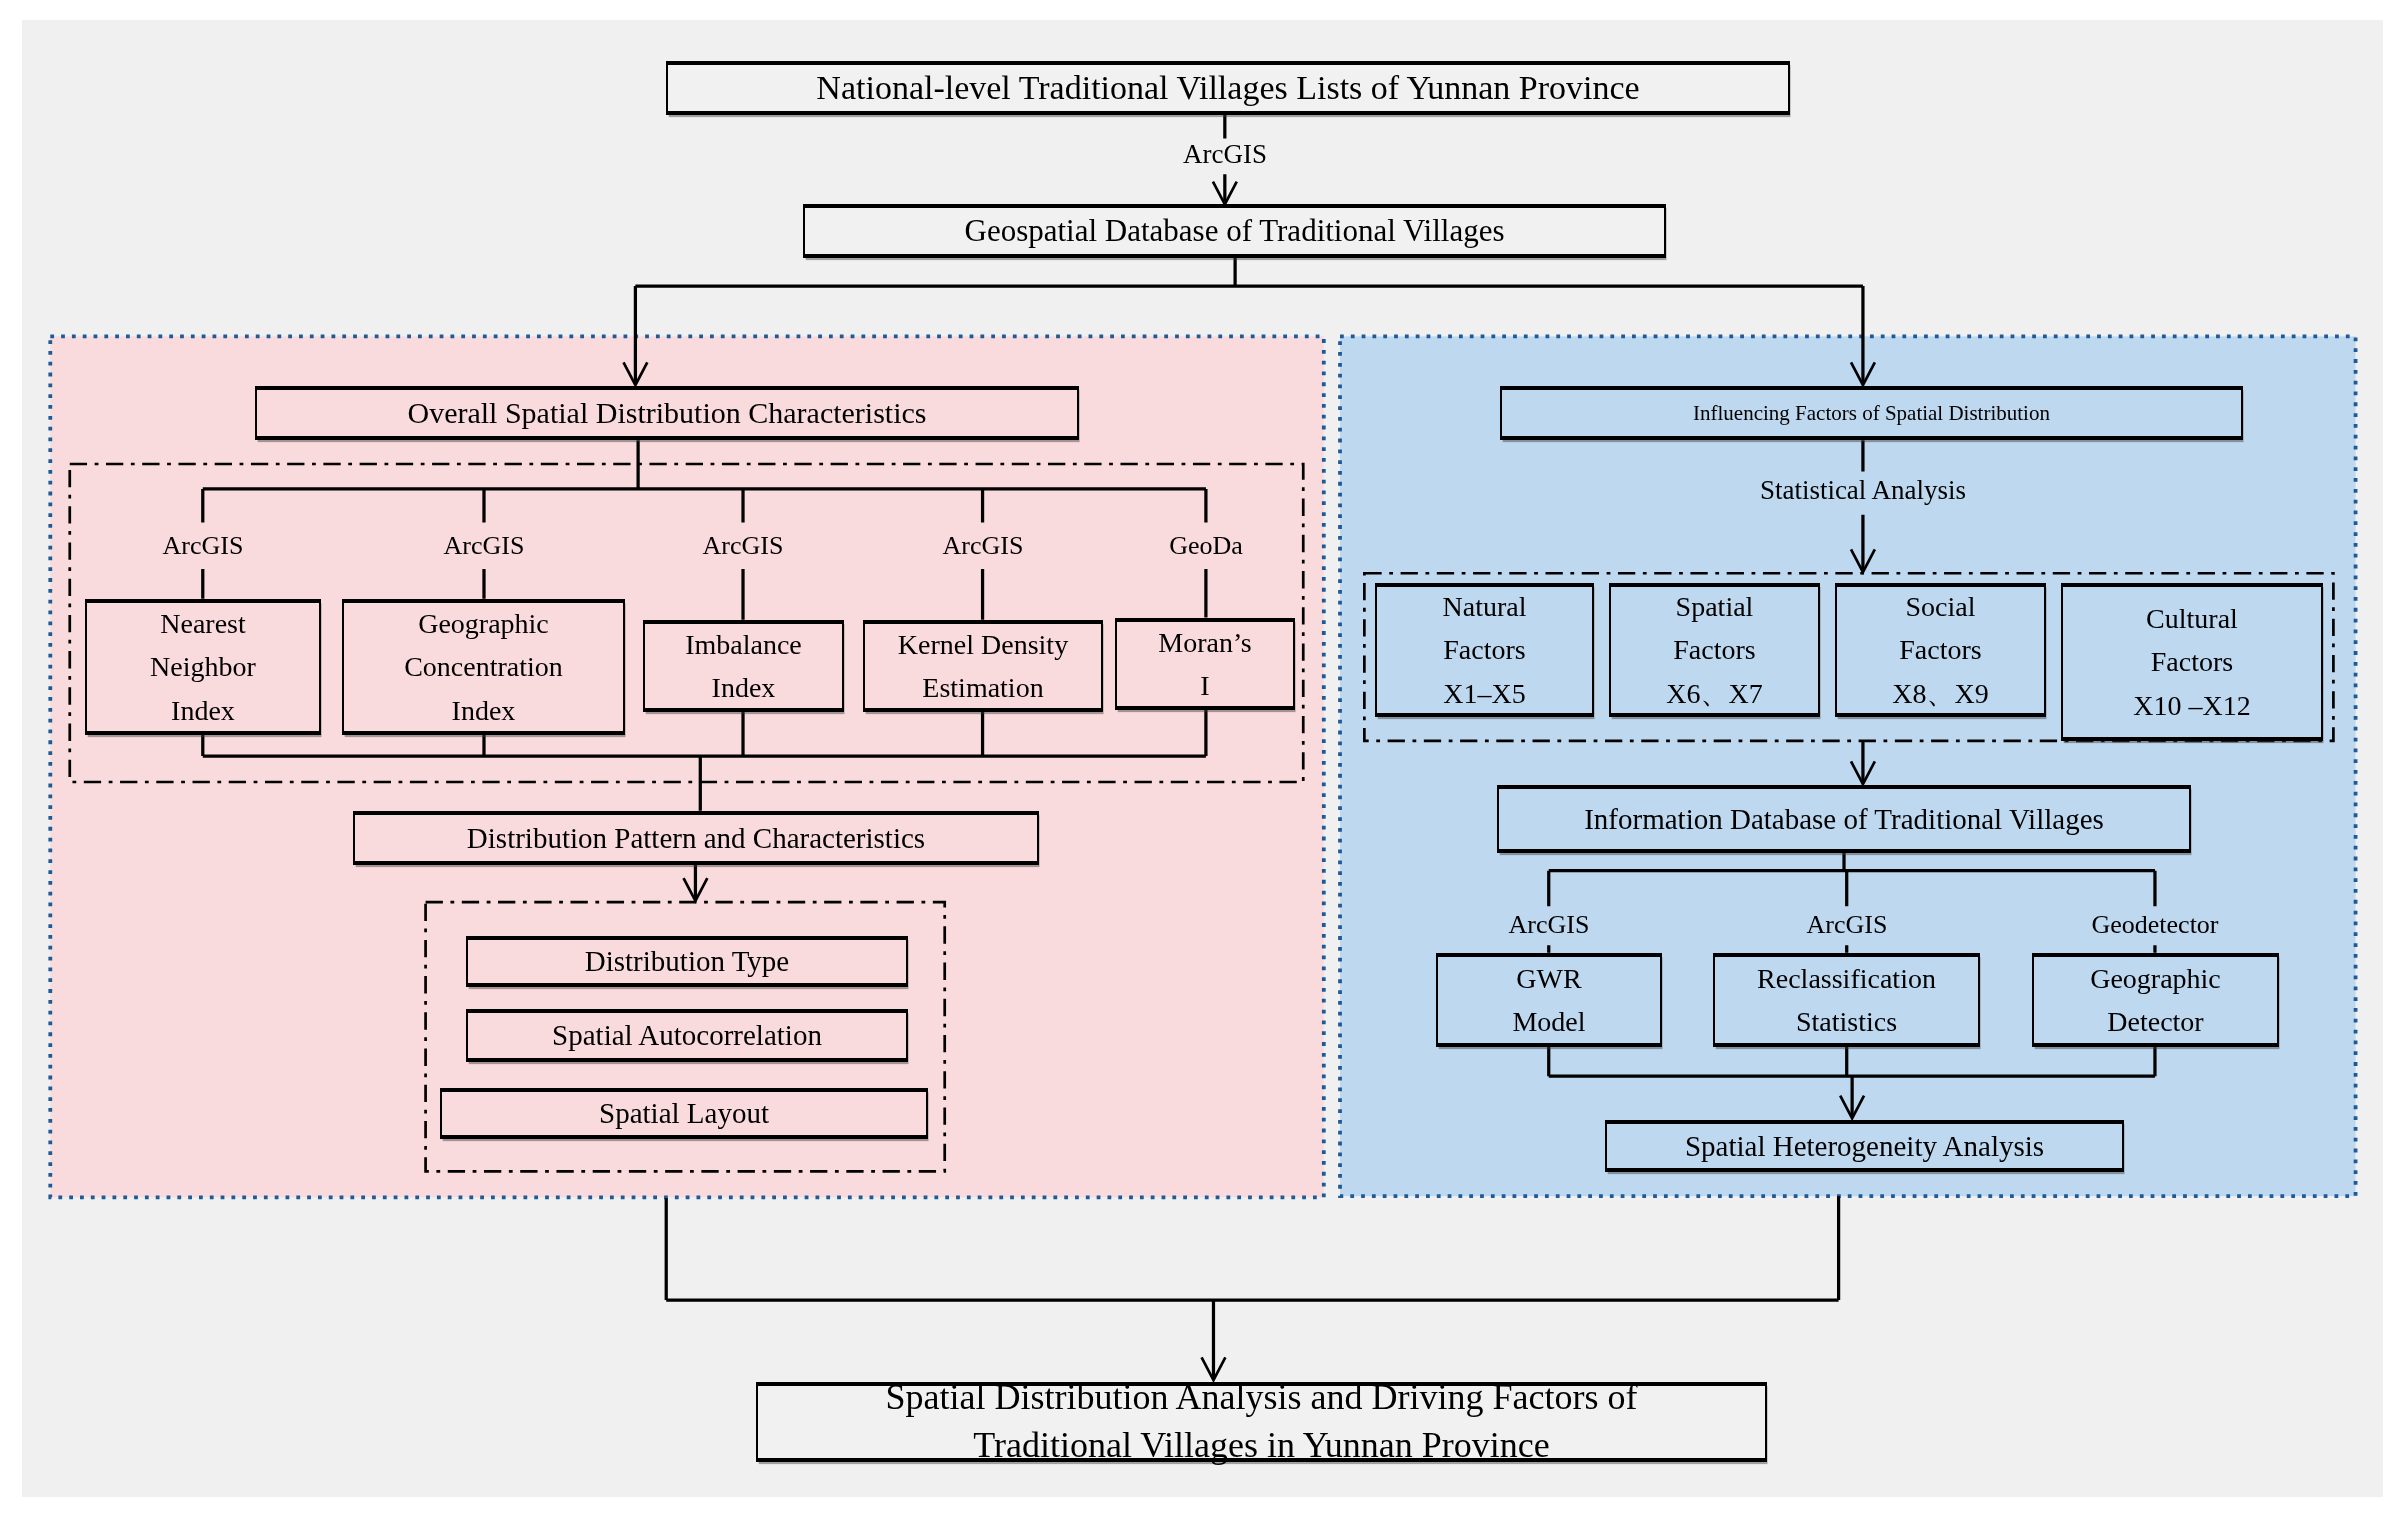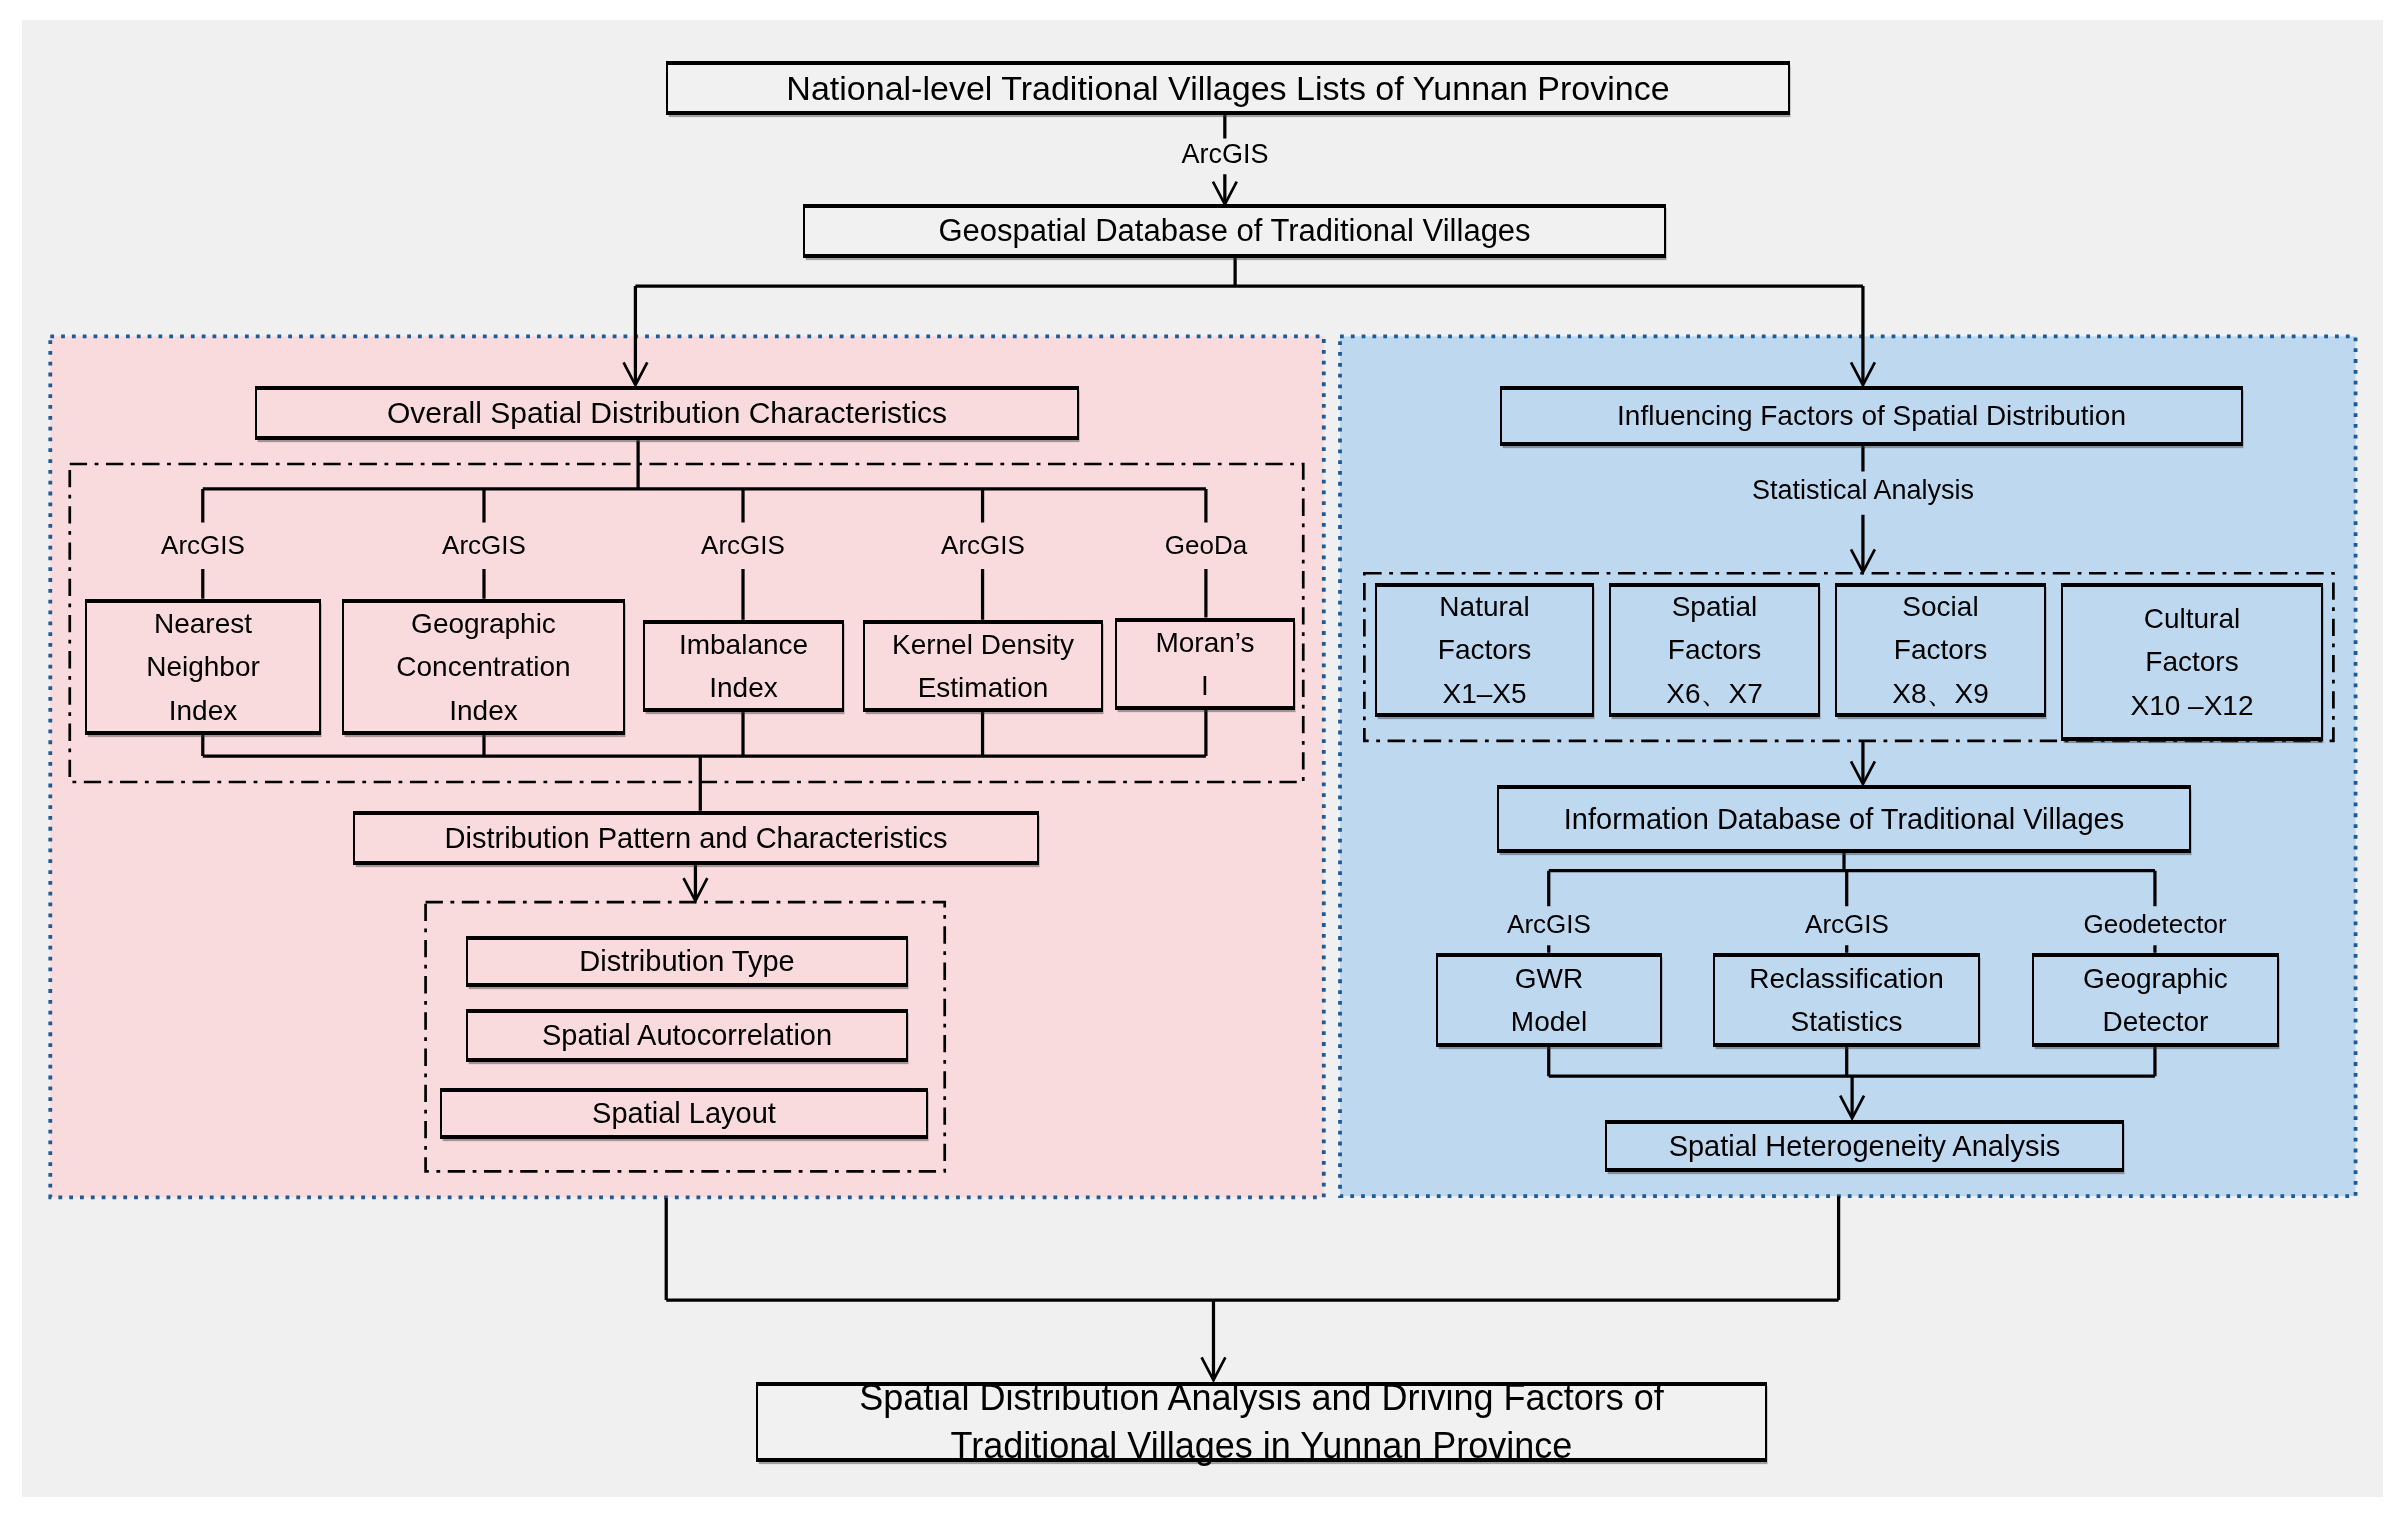--- a/index.html
+++ b/index.html
@@ -1,20 +1,20 @@
 <!DOCTYPE html>
 <html style="font-size:8.7px"><head>
 <meta charset="utf-8">
 <style>
   html,body{margin:0;padding:0;background:#ffffff;}
   #stage{
     position:relative;
     width:2401px;height:1518px;
     background:#ffffff;
-    font-family:Liberation Sans, sans-serif;
+    font-family:Liberation Serif, serif;
     color:#000;
     overflow:hidden;
     border-radius:15px;
   }
   #paper{
     position:absolute;left:21.6px;top:19.5px;width:2361px;height:1477px;
     background:#f0f0f0;
   }
   #wires{position:absolute;left:0;top:0;width:2401px;height:1518px;}
   .box{
@@ -122,21 +122,21 @@
 Estimation</div>
   <div class="box pink" style="left:1115px;top:618px;width:180px;height:92px;font-size:28px">Moran’s
 I</div>
 
   <div class="box pink" style="left:353px;top:811px;width:686px;height:54px;font-size:29px">Distribution Pattern and Characteristics</div>
 
   <div class="box pink" style="left:466px;top:936px;width:442px;height:51px;font-size:29px">Distribution Type</div>
   <div class="box pink" style="left:466px;top:1009px;width:442px;height:53px;font-size:29px">Spatial Autocorrelation</div>
   <div class="box pink" style="left:440px;top:1088px;width:488px;height:51px;font-size:29px">Spatial Layout</div>
 
-  <div class="box blue" style="left:1500px;top:386px;width:743px;height:60px;font-size:28px">Influencing Factors of Spatial Distribution</div>
+  <div class="box blue" style="left:1500px;top:386px;width:743px;height:54px;font-size:21px">Influencing Factors of Spatial Distribution</div>
 
   <div class="lbl" style="left:1863px;top:474px;font-size:27px">Statistical Analysis</div>
 
   <div class="box blue" style="left:1375px;top:583px;width:219px;height:134px;font-size:28px">Natural
 Factors
 X1–X5</div>
   <div class="box blue" style="left:1609px;top:583px;width:211px;height:134px;font-size:28px">Spatial
 Factors
 X6、X7</div>
   <div class="box blue" style="left:1835px;top:583px;width:211px;height:134px;font-size:28px">Social

